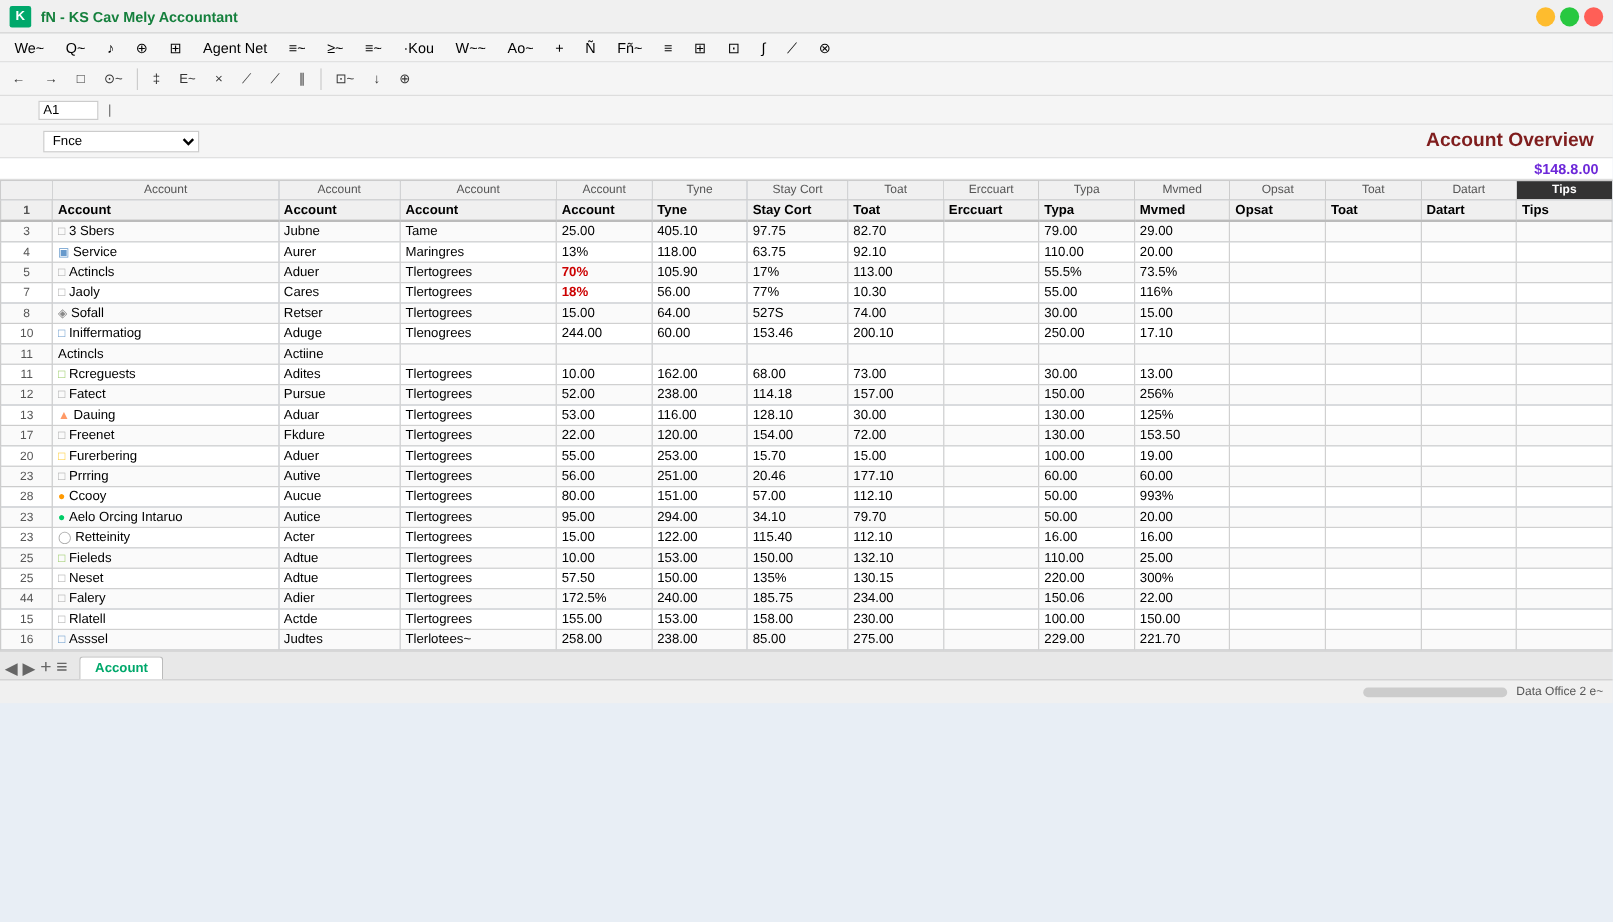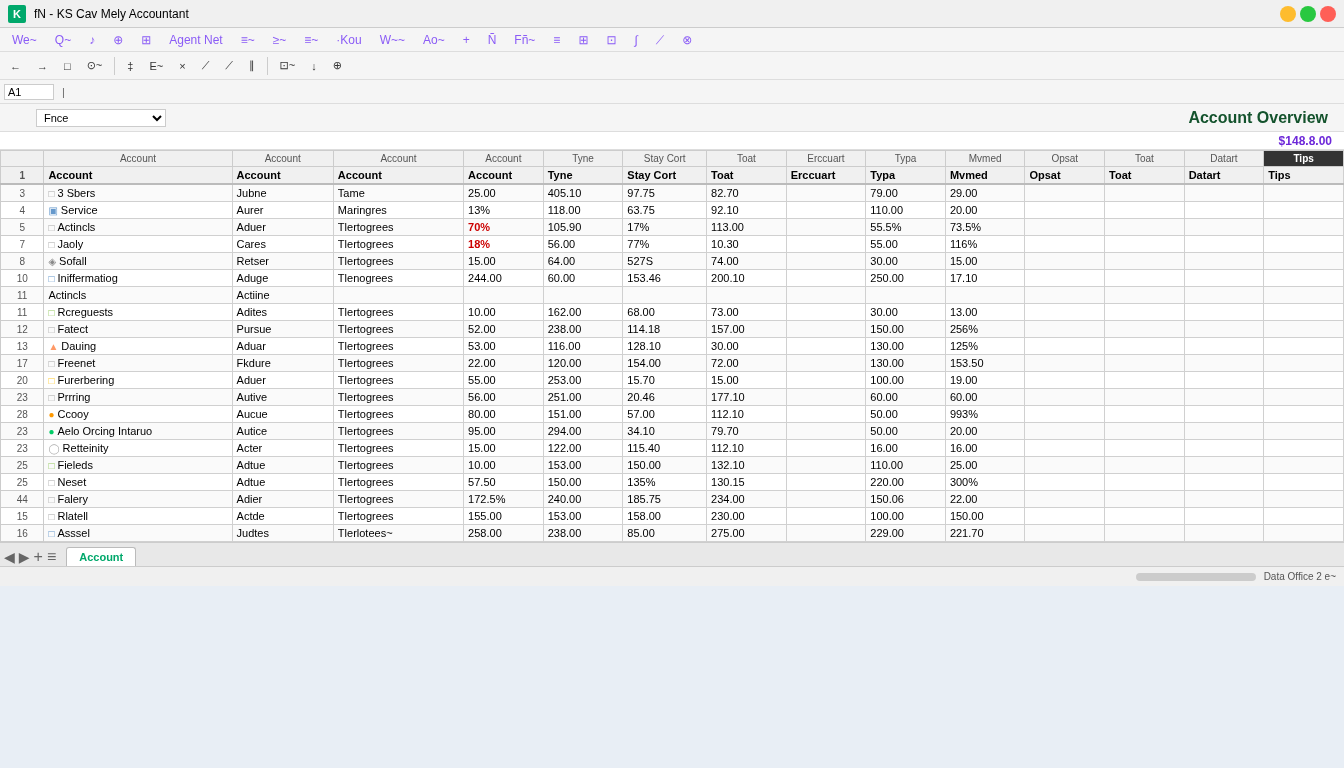--- a/index.html
+++ b/index.html
@@ -29,21 +29,22 @@
       font-size: 11px;
       width: 18px;
       height: 18px;
       display: flex;
       align-items: center;
       justify-content: center;
       border-radius: 2px;
     }
     .title-text {
       font-size: 12px;
-      color: #000000;
+      color: #15803d;
+      font-weight: bold;
     }
     .title-bar-right {
       margin-left: auto;
       display: flex;
       gap: 4px;
     }
     .win-btn {
       width: 16px;
       height: 16px;
       border-radius: 50%;
@@ -60,21 +61,21 @@
       height: 24px;
       display: flex;
       align-items: center;
       padding: 0 4px;
       border-bottom: 1px solid #ddd;
       gap: 2px;
     }
     .menu-item {
       padding: 2px 8px;
       font-size: 12px;
-      color: #8b5cf6;
+      color: #000000;
       cursor: pointer;
       border-radius: 3px;
     }
 
     
     .toolbar {
       background: #f5f5f5;
       height: 28px;
       display: flex;
       align-items: center;
@@ -107,20 +108,21 @@
       padding: 0 4px;
       border-bottom: 1px solid #ddd;
       gap: 4px;
     }
     .cell-ref {
       width: 50px;
       font-size: 11px;
       border: 1px solid #ccc;
       padding: 1px 3px;
       background: white;
+      margin-left: 28px;
     }
     .formula-content {
       flex: 1;
       font-size: 11px;
       color: #333;
     }
 
     
     .sheet-toolbar {
       background: #f5f5f5;
@@ -313,21 +315,21 @@
   <input class="cell-ref" type="text" value="A1" style="">
   <span style="font-size:11px;color:#666;margin:0 4px;">|</span>
   <span class="formula-content"></span>
 </div>
 
 <div class="sheet-toolbar">
   <select class="font-select">
     <option>Fnce</option>
   </select>
   <div style="flex:1; display:flex; align-items:center; justify-content:flex-end; padding-right:8px;">
-    <span style="font-size:16px; font-weight:bold; color:#14532d;">Account Overview</span>
+    <span style="font-size:16px; font-weight:bold; color:#7f1d1d;">Account Overview</span>
   </div>
 </div>
 
 <div style="background:white; height:18px; display:flex; align-items:center; justify-content:flex-end; padding-right:12px; border-bottom:1px solid #ddd;">
   <span style="color:#6d28d9; font-size:12px; font-weight:bold;">$148.8.00</span>
 </div>
 
 <div class="table-wrapper">
   <table>
     <thead>

